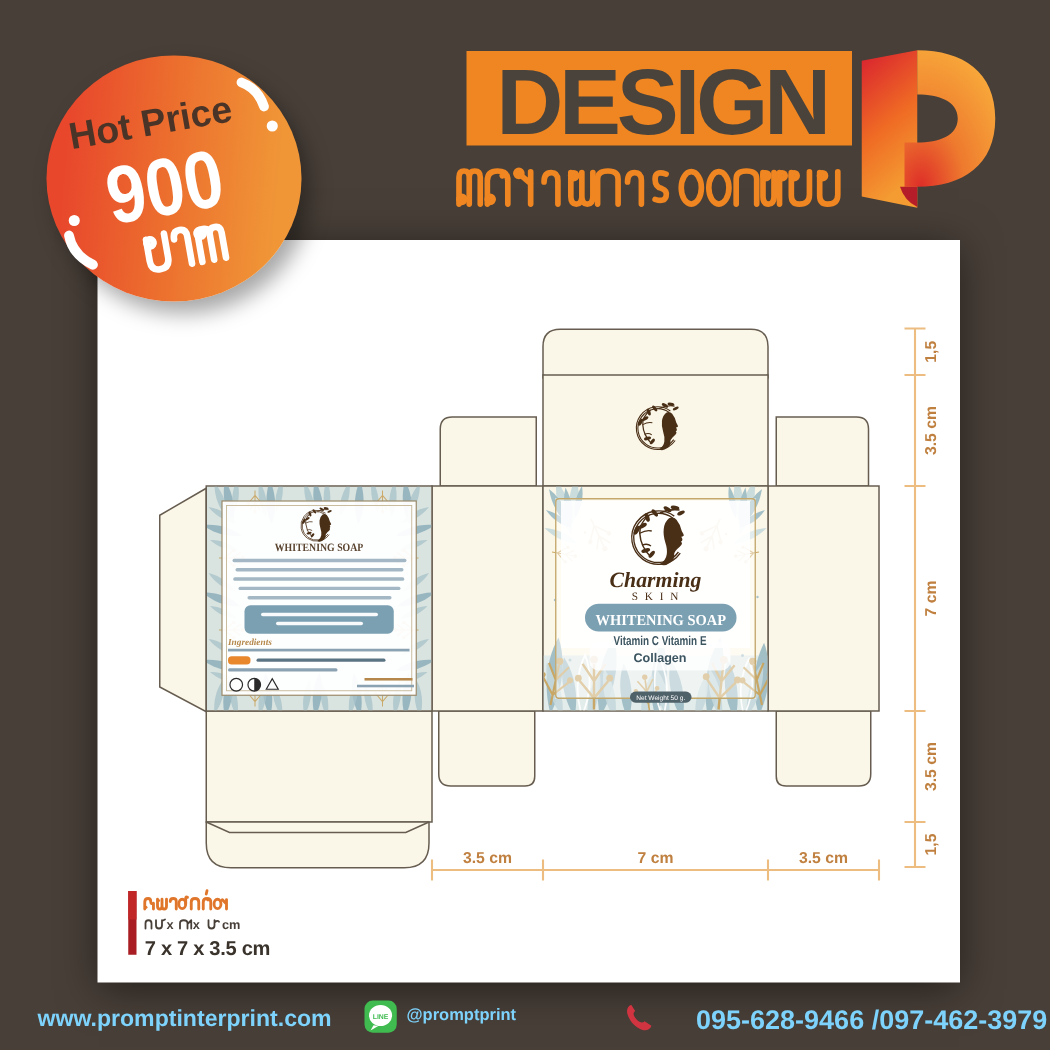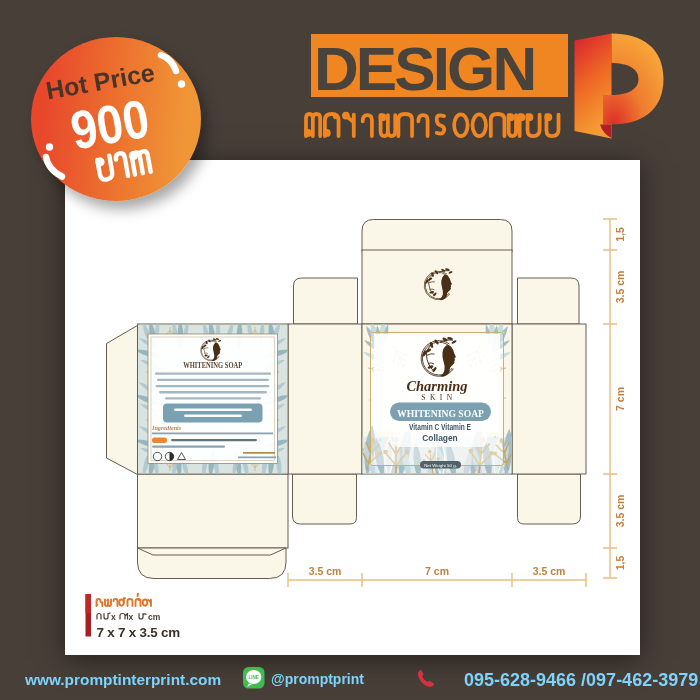--- a/index.html
+++ b/index.html
@@ -1,18 +1,18 @@
 <!DOCTYPE html>
 <html><head><meta charset="utf-8">
 <style>
 html,body{margin:0;padding:0;}
 body{width:700px;height:700px;background:#483f38;font-family:"Liberation Sans",sans-serif;position:relative;overflow:hidden;}
 #canvas{position:absolute;left:65px;top:160px;width:575px;height:495px;background:#ffffff;box-shadow:0 4px 26px rgba(0,0,0,0.5);}
 #banner{position:absolute;left:311px;top:34px;width:257px;height:63px;background:#ef8621;}
-#design{position:absolute;left:311px;top:34px;width:257px;height:63px;color:#4a433c;font-weight:bold;font-size:62px;letter-spacing:-2.9px;text-align:left;line-height:69px;text-indent:3px;}
+#design{position:absolute;left:311px;top:34px;width:257px;height:63px;color:#4a433c;font-weight:bold;font-size:62px;letter-spacing:-2.9px;text-align:center;line-height:69px;text-indent:3px;}
 #badge{position:absolute;left:31px;top:37px;width:170px;height:164px;border-radius:50%;background:linear-gradient(95deg, #e8472c 10%, #ec6f2e 48%, #f09637 88%);box-shadow:6px 8px 14px rgba(0,0,0,0.35);}
 .ft{position:absolute;color:#7dd3fc;font-weight:bold;font-size:15.4px;top:672px;}
 </style></head>
 <body>
 
 <div id="banner"></div>
 <div id="design">DESIGN</div>
 
 <div id="canvas"></div>
 <div id="badge"></div>
@@ -378,14 +378,14 @@
 <g id="footicons">
  <rect x="243" y="667" width="21.5" height="21.5" rx="5.5" fill="#3fbb4f"></rect>
  <ellipse cx="253.7" cy="677" rx="7.7" ry="7" fill="#ffffff"></ellipse>
  <path d="M249,683.5 L247,687 L252.2,684 Z" fill="#ffffff"></path>
  <text x="253.7" y="679" font-size="4.6" font-weight="bold" fill="#3fbb4f" text-anchor="middle">LINE</text>
  <path transform="matrix(0.88,0,0,0.88,50.8,81.5)" d="M420.5,668.5 c-2.8,1 -3.9,4.2 -2.8,7.5 1.7,5.3 6,10 11.3,11.6 3.2,1 5.9,-0.5 6.8,-3.2 l-5.2,-3.4 c-0.9,1.1 -2.2,1.3 -3.5,0.65 -1.95,-1 -3.7,-2.8 -4.55,-4.9 -0.55,-1.3 -0.2,-2.6 0.9,-3.45 Z" fill="#cf3440"></path>
 </g>
 </svg>
 
 <div class="ft" style="left:25px;top:671px;">www.promptinterprint.com</div>
-<div class="ft" style="left:271px;top:671px;font-size:14px;">@promptprint</div>
+<div class="ft" style="left:271px;top:671px;font-size:11px;">@promptprint</div>
 <div class="ft" style="left:464px;top:670px;font-size:18px;">095-628-9466 /097-462-3979</div>
 
 </body></html>

